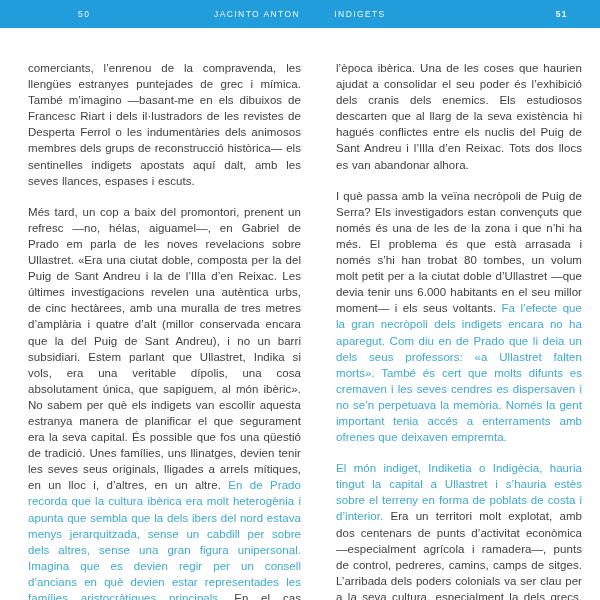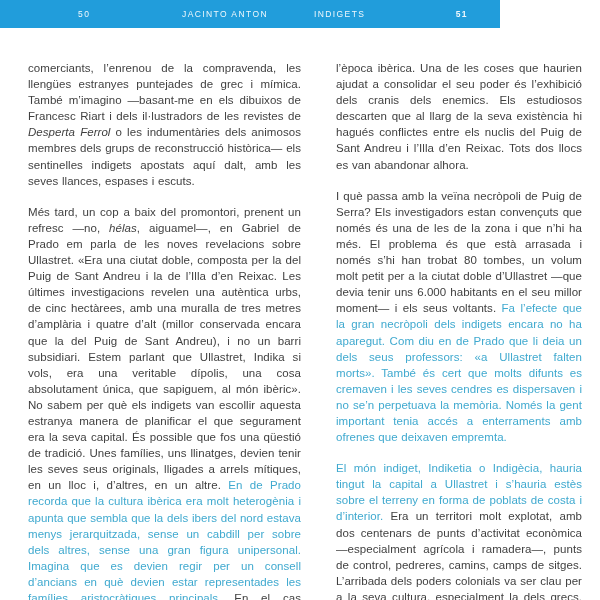--- a/index.html
+++ b/index.html
@@ -5,49 +5,49 @@
   html,body{margin:0;padding:0;}
   body{
     width:600px;height:600px;
     background:#ffffff;
     font-family:"Liberation Sans", sans-serif;
     overflow:hidden;
     position:relative;
   }
   
   .header-bar{
-    position:absolute;left:0;top:0;width:500px;height:28px;
+    position:absolute;left:0;top:0;width:600px;height:28px;
     background:var(--bar,#219ddb);
   }
   .header-bar span{
     position:absolute;top:9px;
     font-size:8.5px;letter-spacing:1.4px;
     color:rgba(255,255,255,0.93);
     text-transform:uppercase;
     font-family:"Liberation Sans", sans-serif;
   }
   .pg-left{left:78px;}
-  .hd-author{left:158px;width:134px;text-align:center;}
-  .hd-title{left:314px;width:92px;}
+  .hd-author{left:166px;width:134px;text-align:right;}
+  .hd-title{left:314px;width:92px;text-align:center;}
   .pg-right{right:32px;font-weight:bold;}
 
   
   .column{
     position:absolute;top:60px;
     font-size:11.5px;line-height:16.1px;
     color:var(--body,#3f3f3f);
     text-align:justify;
     word-spacing:0.4px;
     letter-spacing:0.05px;
   }
   .col-left{left:28px;width:273px;}
   .col-right{left:336px;width:246px;}
   .column p{margin:0 0 15px 0;}
   .column p:last-child{margin-bottom:0;}
-  span.italic{font-style:italic;}
+  span.italic{}
   span.teal{color:var(--accent,#3fa9cf);}
 </style>
 </head>
 <body>
 
 <div class="header-bar">
   <span class="pg-left">50</span>
   <span class="hd-author">JACINTO ANTON</span>
   <span class="hd-title">INDIGETS</span>
   <span class="pg-right">51</span>

